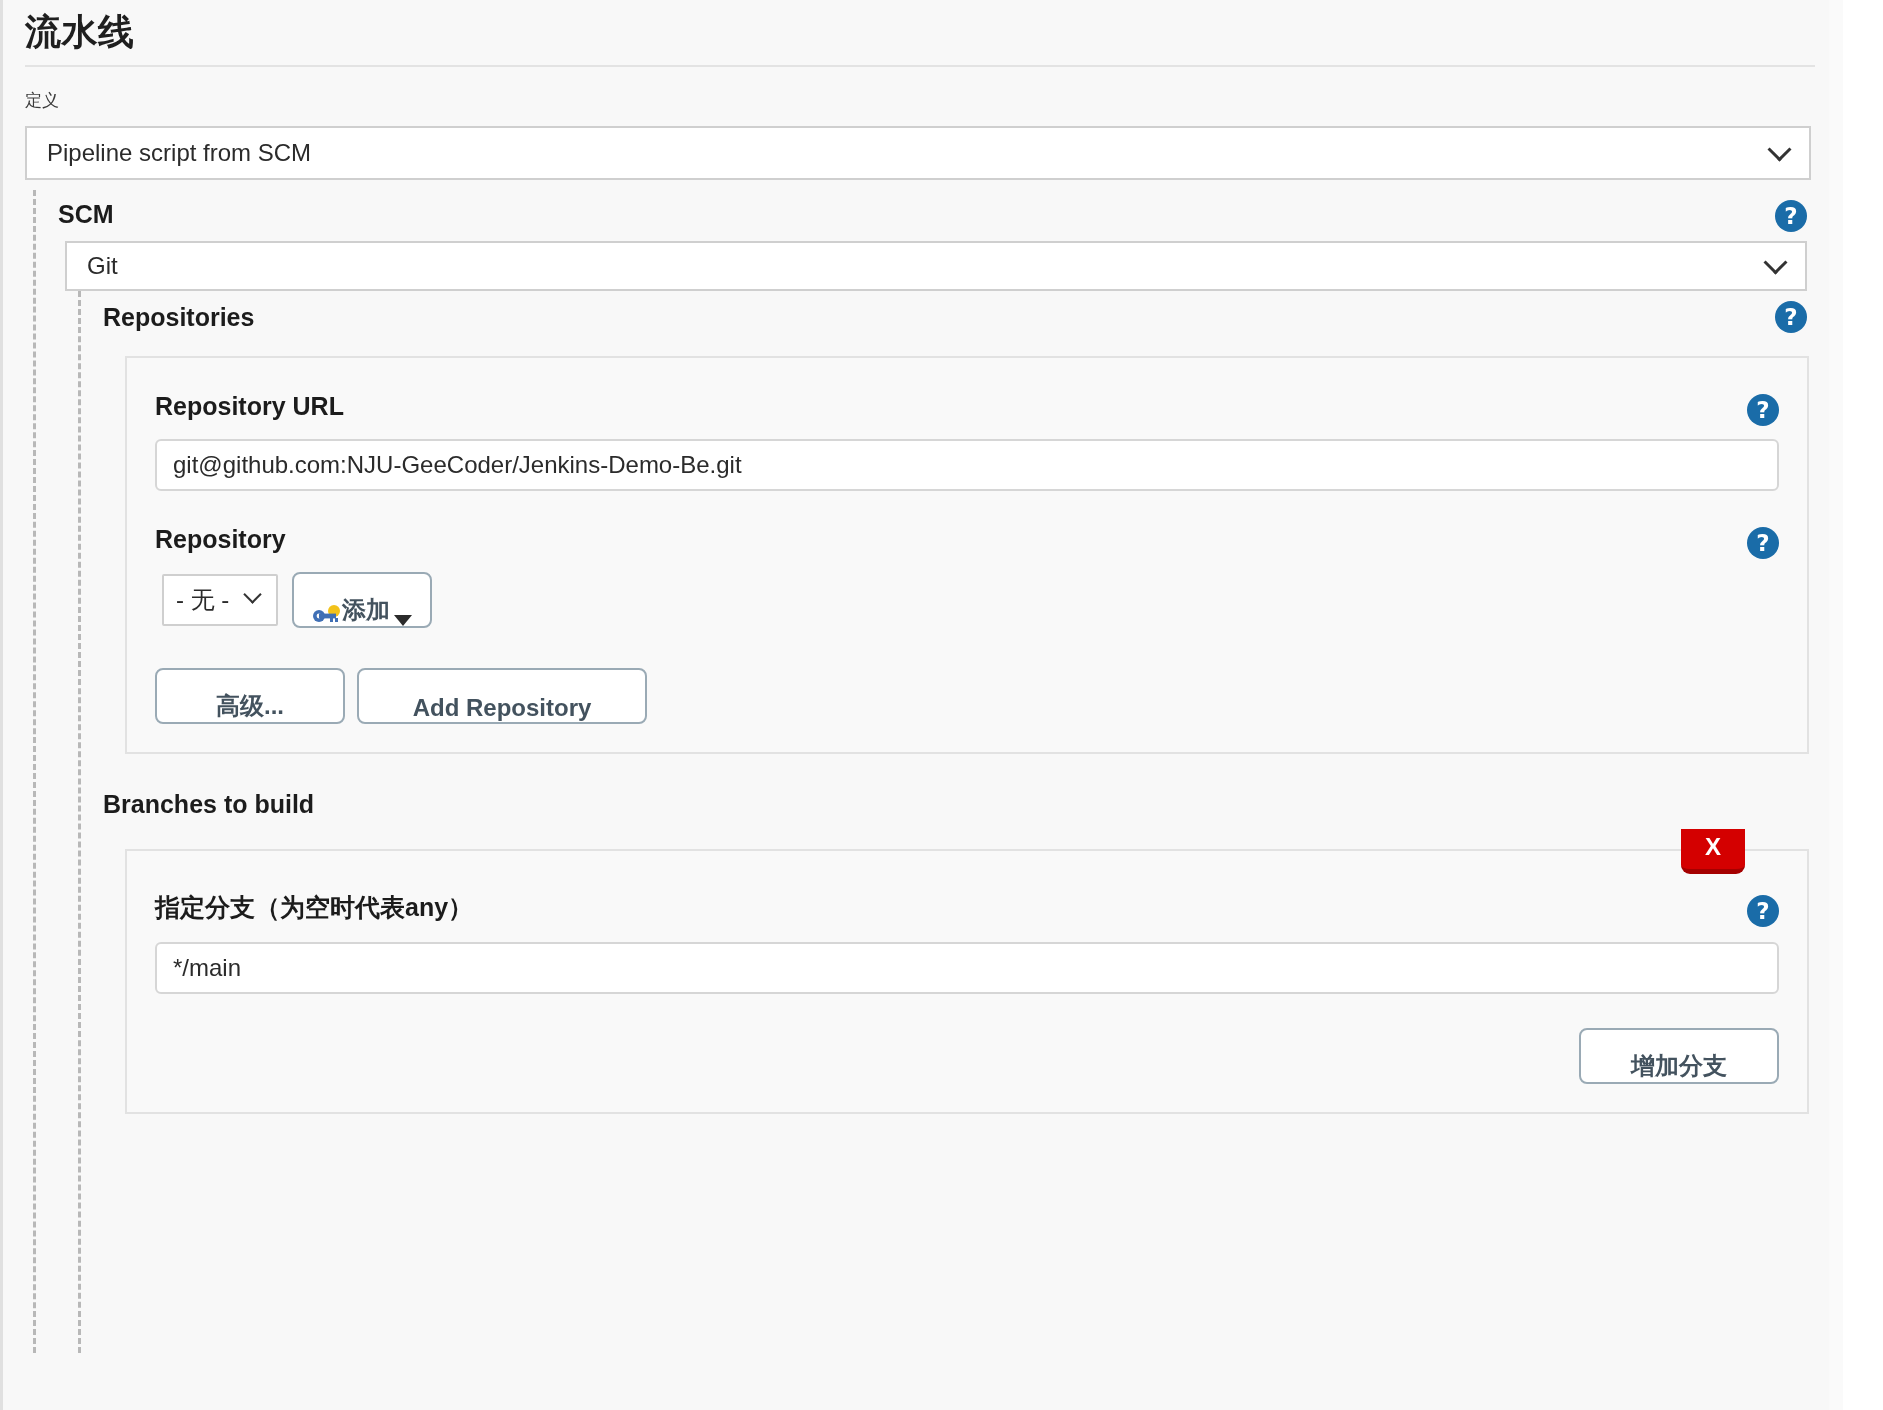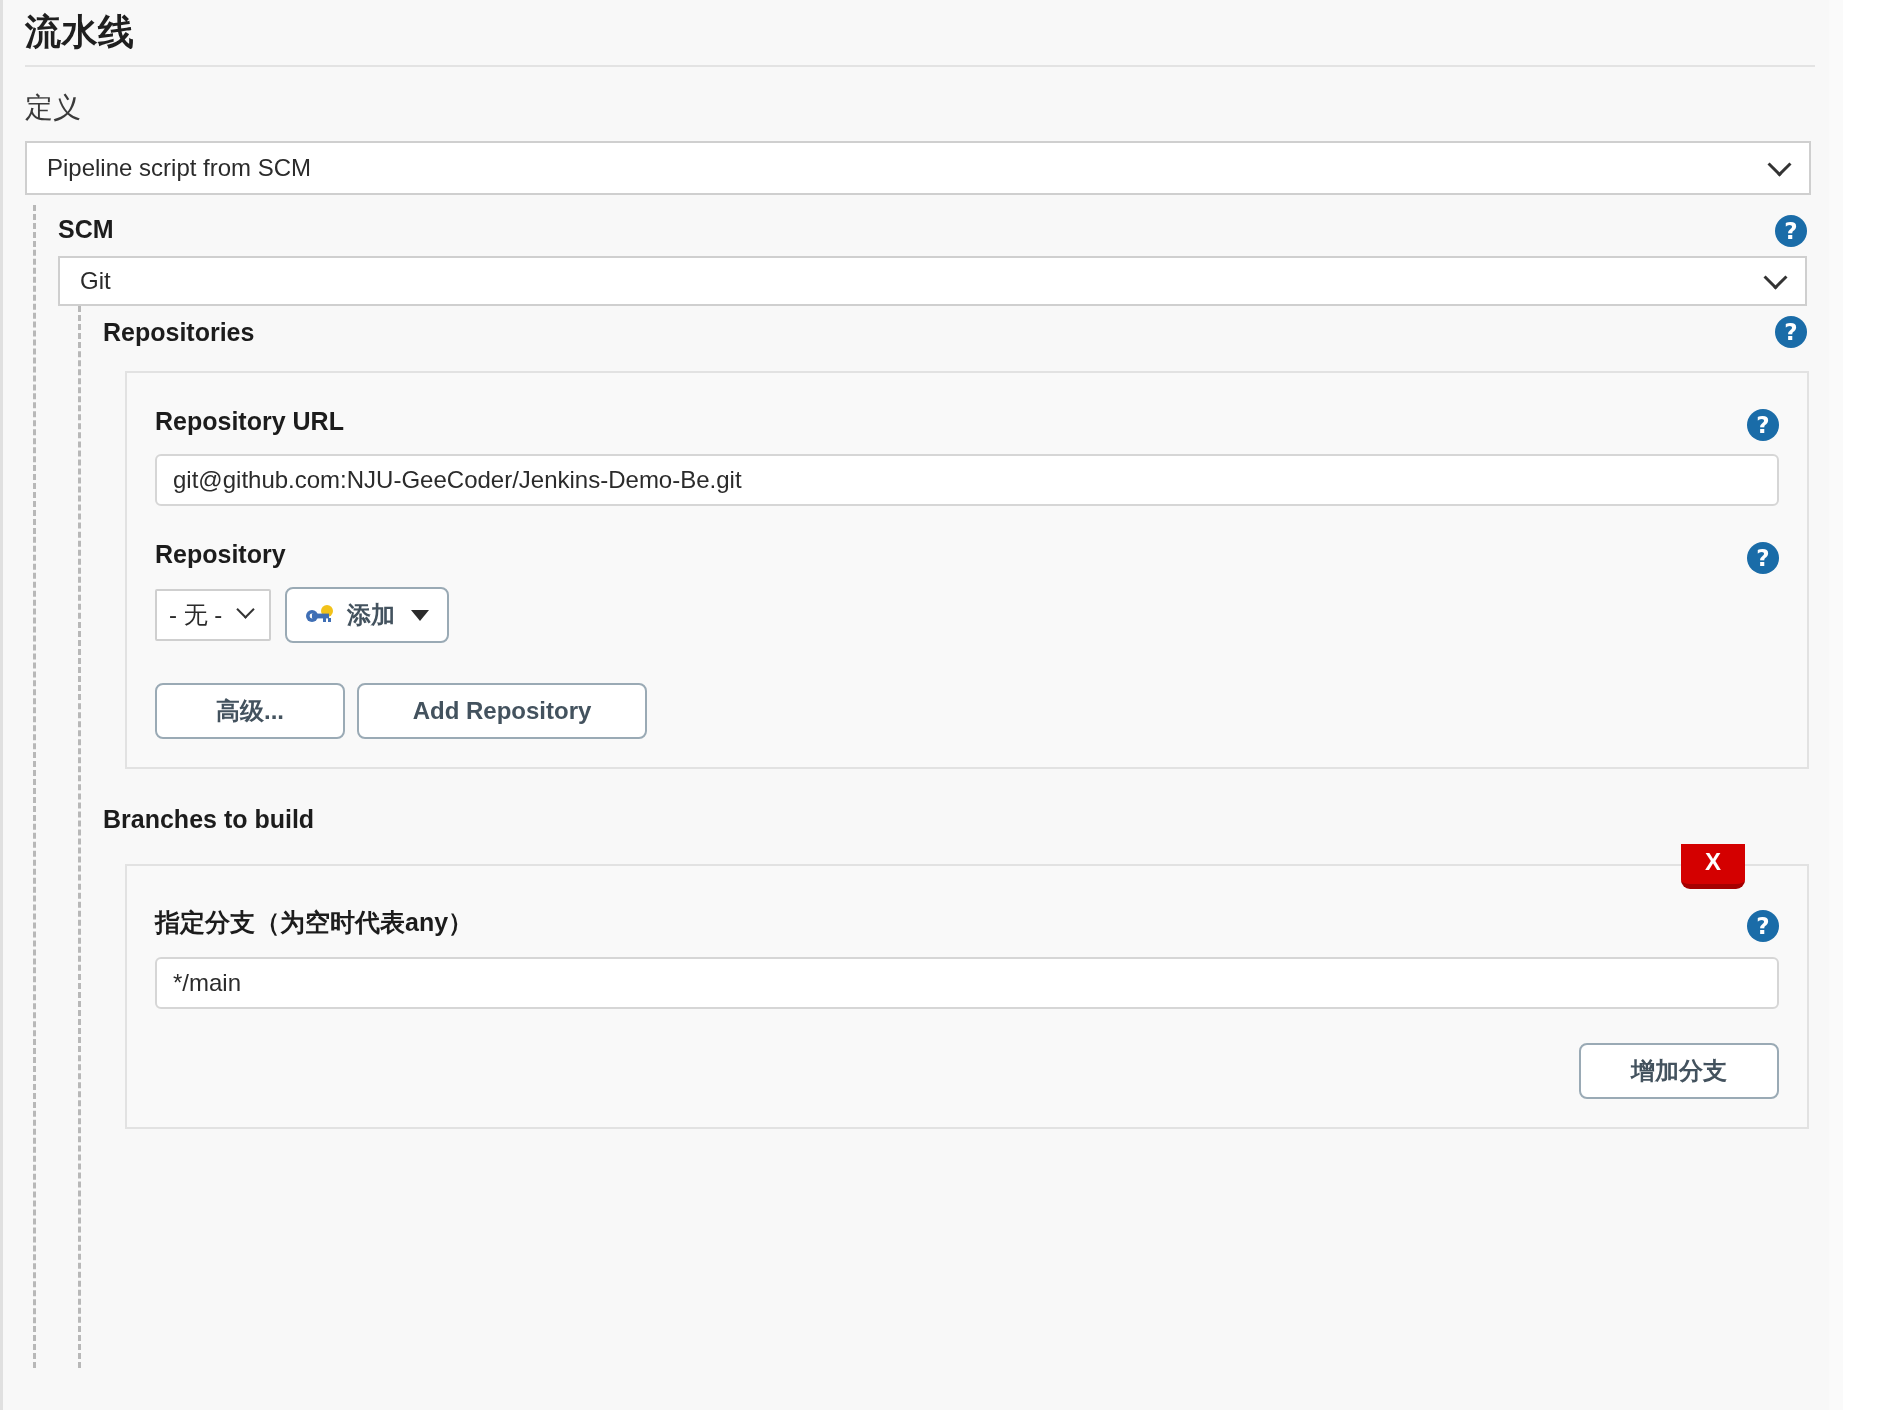--- a/index.html
+++ b/index.html
@@ -34,34 +34,35 @@
     letter-spacing: 0.5px;
   }
   .title-rule {
     height: 2px;
     background: #e3e3e3;
     margin: 0 14px 0 22px;
   }
 
   
   .definition-label {
-    font-size: 28px;
+    font-size: 17px;
     color: #3b3b3b;
     padding: 22px 0 14px 22px;
   }
 
   .select-box {
     position: relative;
     background: #ffffff;
     border: 2px solid #cfcfcf;
     box-sizing: border-box;
     display: flex;
     align-items: center;
     font-size: 24px;
     color: #2b2b2b;
+    margin-left: 7px;
   }
   .select-box .sel-text {
     padding-left: 20px;
     white-space: nowrap;
     overflow: hidden;
   }
   .chevron {
     position: absolute;
     right: 18px;
     top: 50%;
@@ -196,23 +197,23 @@
   .btn {
     background: #ffffff;
     border: 2px solid #9aaab5;
     border-radius: 8px;
     font-size: 24px;
     font-weight: bold;
     color: #43525e;
     font-family: "Liberation Sans", "DejaVu Sans", sans-serif;
     cursor: pointer;
     display: inline-flex;
-    align-items: center;
+    align-items: flex-end;
     justify-content: center;
-    gap: 12px;
+    gap: 0;
     padding: 0 18px;
     height: 52px;
     white-space: nowrap;
   }
 
   .key-icon { width: 30px; height: 22px; display: inline-block; }
   .caret-down {
     width: 0; height: 0;
     border-left: 9px solid transparent;
     border-right: 9px solid transparent;

